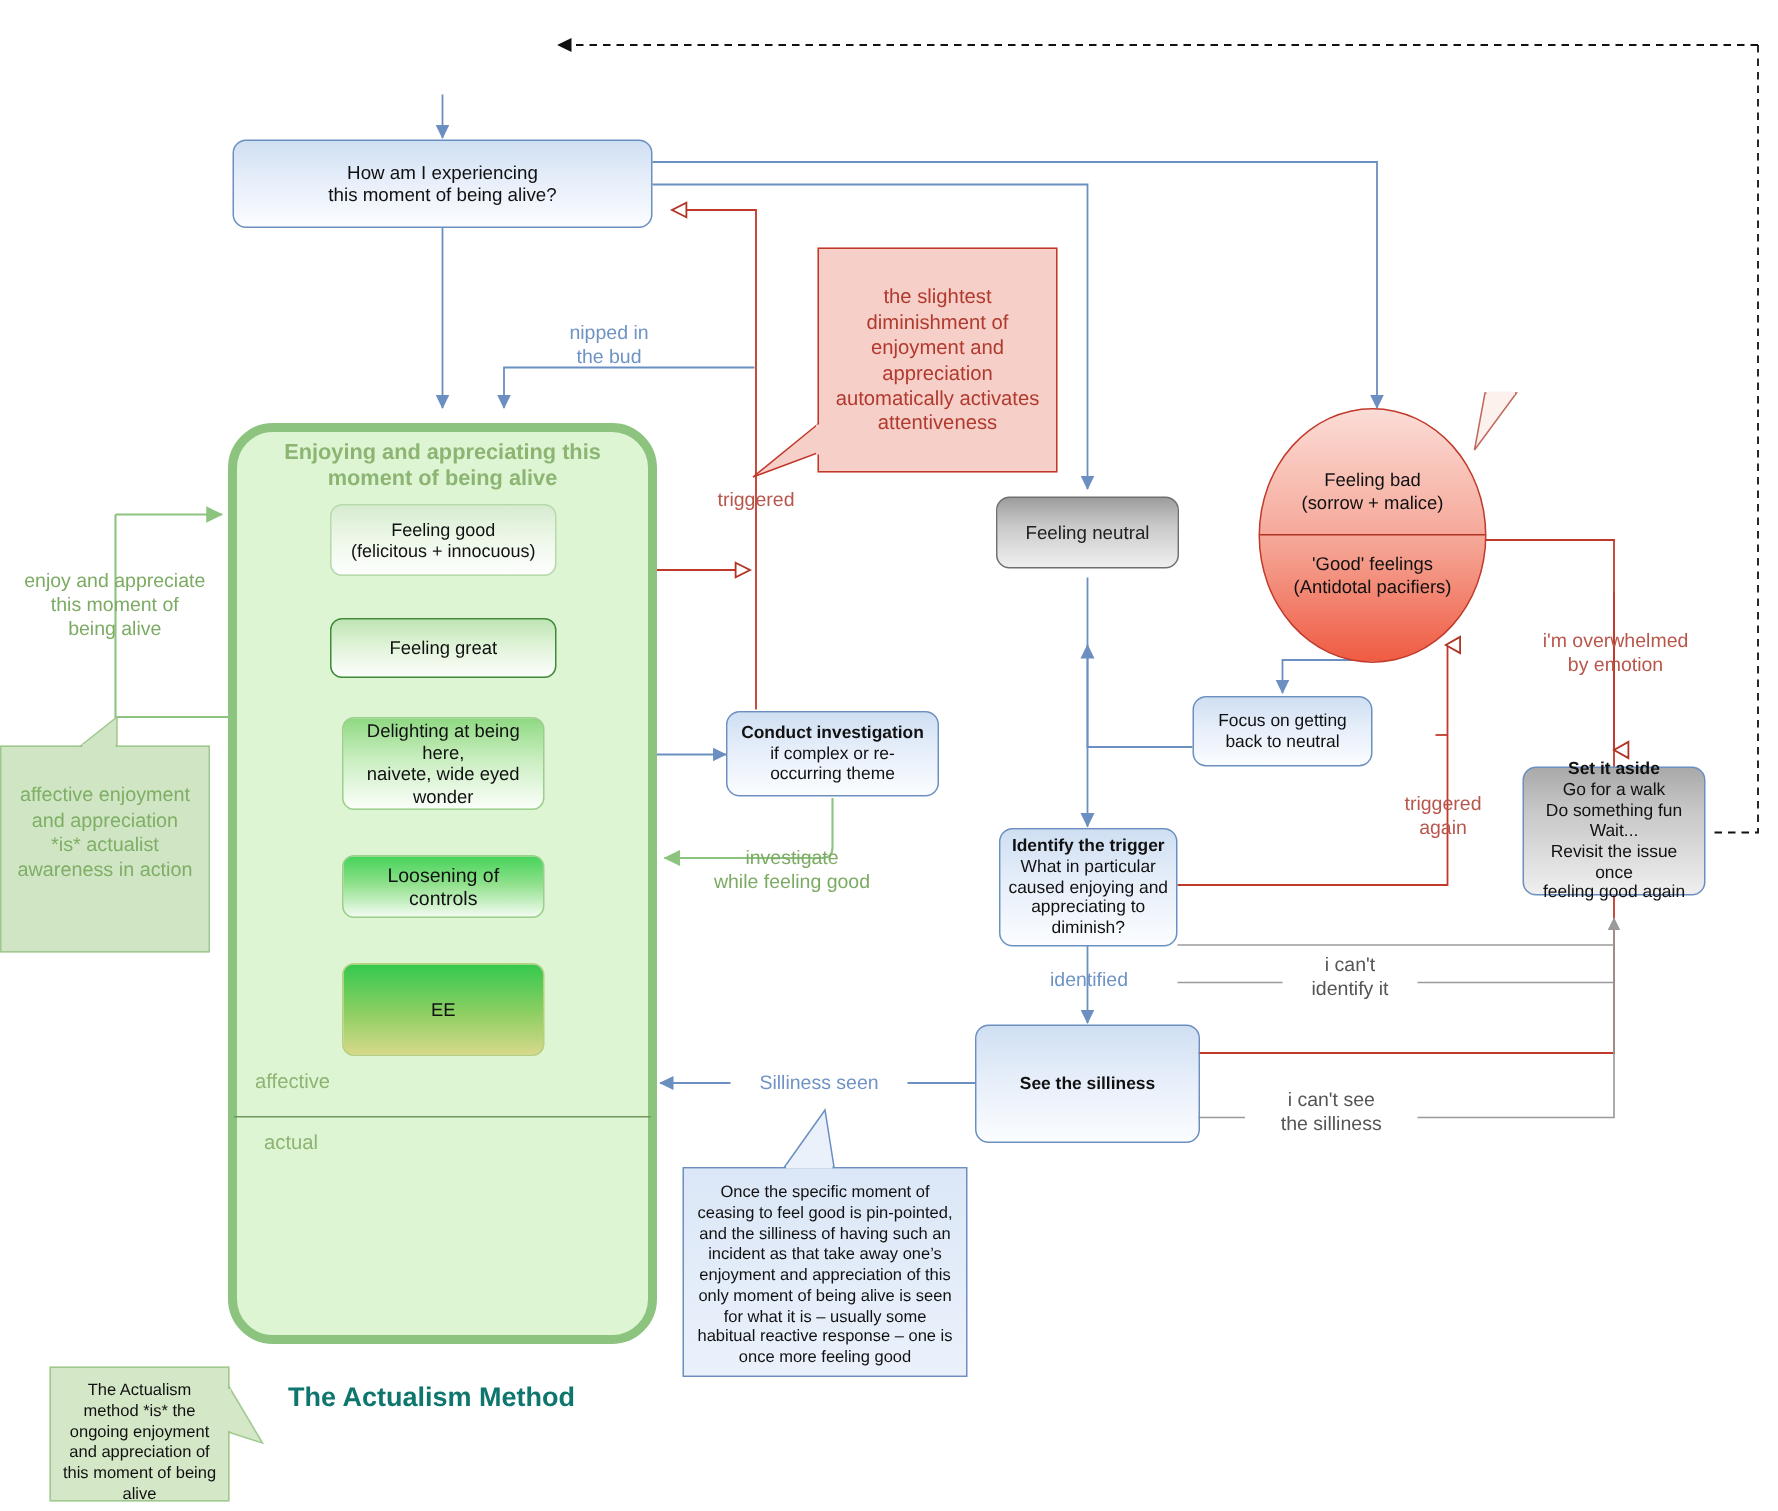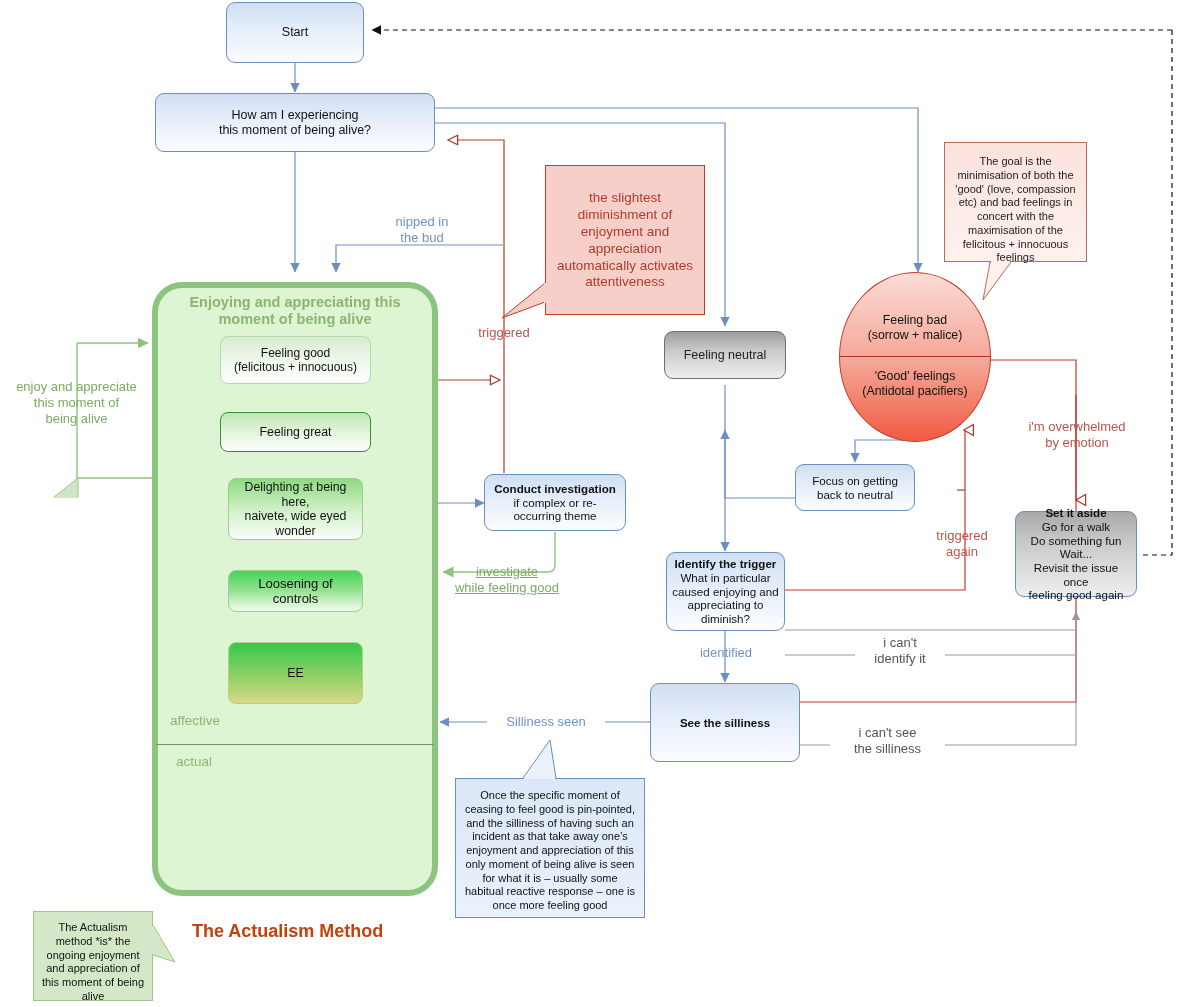--- a/index.html
+++ b/index.html
@@ -67,21 +67,21 @@
   .note-green{border:1px solid #9fc78f;background:#cfe5c3;color:#7fae66;font-size:13.2px;}
   .note-green2{border:1px solid #9fc78f;background:#d4e8c8;color:#111;font-size:11px;}
   .note-blue{border:1px solid #6b8fc0;
       background:linear-gradient(180deg,#dbe7f7 0%,#eaf1fb 100%);color:#111;font-size:11px;}
 
   .lbl{position:absolute;text-align:center;line-height:1.22;}
   .lbl-blue{color:#6f93c4;font-size:13px;}
   .lbl-red{color:#b8564b;font-size:13px;}
   .lbl-green{color:#7cab63;font-size:13px;}
   .lbl-grey{color:#555;font-size:13px;}
-  .title-green{position:absolute;color:#c2410c;font-size:18px;font-weight:bold;}
+  .title-green{position:absolute;color:#0f766e;font-size:18px;font-weight:bold;}
   b{font-weight:bold;}
 </style>
 </head>
 <body>
 
 <div id="canvas">
 
   <svg class="wires" viewBox="0 0 1185 1007">
     <defs>
       <marker id="ab" markerWidth="9" markerHeight="9" refX="7.5" refY="4.5" orient="auto">
@@ -173,23 +173,20 @@
       <path d="M757,745 L830,745"></path>
       <path d="M945,745 L1076,745 L1076,612" marker-end="url(#agy)"></path>
     </g>
 
     <g stroke="#111" stroke-width="1.2" fill="none" stroke-dasharray="5,4">
       <path d="M1172,30 L1172,555 L1140,555"></path>
       <path d="M1172,30 L372,30" marker-end="url(#ak)"></path>
     </g>
   </svg>
 
-  <div class="node blue" style="left:226px;top:2px;width:138px;height:61px;">
-    <span class="txt" style="white-space:pre-line;">Start</span>
-  </div>
 
   <div class="node blue" style="left:155px;top:93px;width:280px;height:59px;">
     <span class="txt" style="white-space:pre-line;">How am I experiencing
 this moment of being alive?</span>
   </div>
 
   <div class="greenbox" style="left:152px;top:282px;width:286px;height:614px;"></div>
   <div class="greenbox-title" style="left:160px;top:294px;width:270px;white-space:pre-line;">Enjoying and appreciating this
 moment of being alive</div>
   <div class="divider" style="left:156px;top:744px;width:278px;"></div>
@@ -268,65 +265,68 @@
 back to neutral</span>
     </div>
 
   <div class="ellipse" style="left:839px;top:272px;width:152px;height:170px;"></div>
   <div class="ell-line" style="left:840px;top:356px;width:150px;"></div>
   <div class="ell-t" style="left:845px;top:313px;width:140px;white-space:pre-line;">Feeling bad
 (sorrow + malice)</div>
   <div class="ell-t" style="left:845px;top:369px;width:140px;white-space:pre-line;">'Good' feelings
 (Antidotal pacifiers)</div>
 
-  <div class="note note-redlt" style="left:944px;top:142px;width:143px;height:120px;padding:12px 8px 0 8px;">
-    <span>The goal is the minimisation of both the 'good' (love, compassion etc) and bad feelings in concert with the maximisation of the felicitous + innocuous feelings</span></div>
   <svg class="wires">
     <path d="M990,262 L983,300 L1011,262 Z" fill="#fdf1ee" stroke="#c0685c" stroke-width="1"></path>
     <path d="M991,262 L1010,262" stroke="#fdf1ee" stroke-width="2"></path>
   </svg>
 
   <div class="node grey-blue" style="left:1015px;top:511px;width:122px;height:86px;">
     <span class="txt">
       <b>Set it aside</b><br>
       <span style="white-space:pre-line;">Go for a walk
 Do something fun
 Wait...
 Revisit the issue once
 feeling good again</span></span>
     </div>
 
+  <div class="note note-green" style="left:0px;top:497px;width:140px;height:138px;padding:24px 6px 0 6px;">
+    <span style="white-space:pre-line;">affective enjoyment
+and appreciation
+*is* actualist
+awareness in action</span></div>
   <svg class="wires">
     <path d="M54,497 L78,478 L78,497 Z" fill="#cfe5c3" stroke="#9fc78f" stroke-width="1"></path>
     <path d="M55,497 L77,497" stroke="#cfe5c3" stroke-width="2"></path>
   </svg>
 
   <div class="note note-green2" style="left:33px;top:911px;width:120px;height:90px;padding:9px 6px 0 6px;">
     <span>The Actualism method *is* the ongoing enjoyment and appreciation of this moment of being alive</span></div>
   <svg class="wires">
     <path d="M153,925 L175,962 L153,955 Z" fill="#d4e8c8" stroke="#9fc78f" stroke-width="1"></path>
     <path d="M153,926 L153,954" stroke="#d4e8c8" stroke-width="2"></path>
   </svg>
 
-  <div class="lbl lbl-blue" style="left:372px;top:214px;width:100px;white-space:pre-line;">nipped in
+  <div class="lbl lbl-blue" style="left:356px;top:214px;width:100px;white-space:pre-line;">nipped in
 the bud</div>
 
   <div class="lbl lbl-red" style="left:464px;top:325px;width:80px;">triggered</div>
 
   <div class="lbl lbl-red" style="left:922px;top:528px;width:80px;white-space:pre-line;">triggered
 again</div>
 
   <div class="lbl lbl-red" style="left:1008px;top:419px;width:138px;white-space:pre-line;">i'm overwhelmed
 by emotion</div>
 
   <div class="lbl lbl-green" style="left:4px;top:379px;width:145px;white-space:pre-line;">enjoy and appreciate
 this moment of
 being alive</div>
 
-  <div class="lbl lbl-green" style="left:435px;top:564px;width:144px;white-space:pre-line;text-decoration:underline;">investigate
+  <div class="lbl lbl-green" style="left:456px;top:564px;width:144px;white-space:pre-line;">investigate
 while feeling good</div>
 
   <div class="lbl lbl-blue" style="left:687px;top:645px;width:78px;">identified</div>
 
   <div class="lbl lbl-blue" style="left:487px;top:714px;width:118px;background:#fff;">Silliness seen</div>
 
   <div class="lbl lbl-grey" style="left:855px;top:635px;width:90px;white-space:pre-line;">i can't
 identify it</div>
 
   <div class="lbl lbl-grey" style="left:830px;top:725px;width:115px;white-space:pre-line;">i can't see

